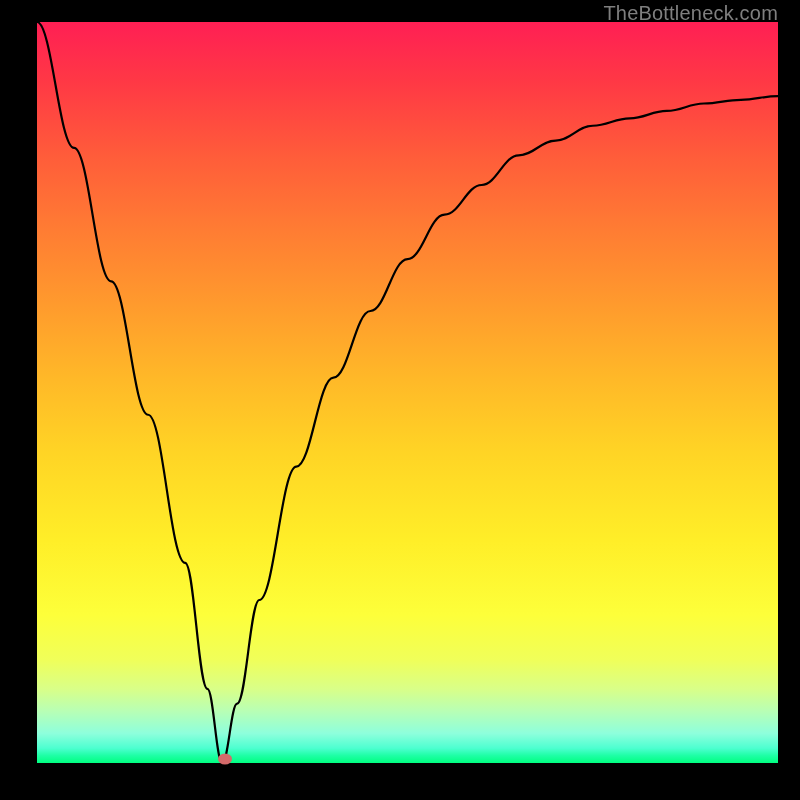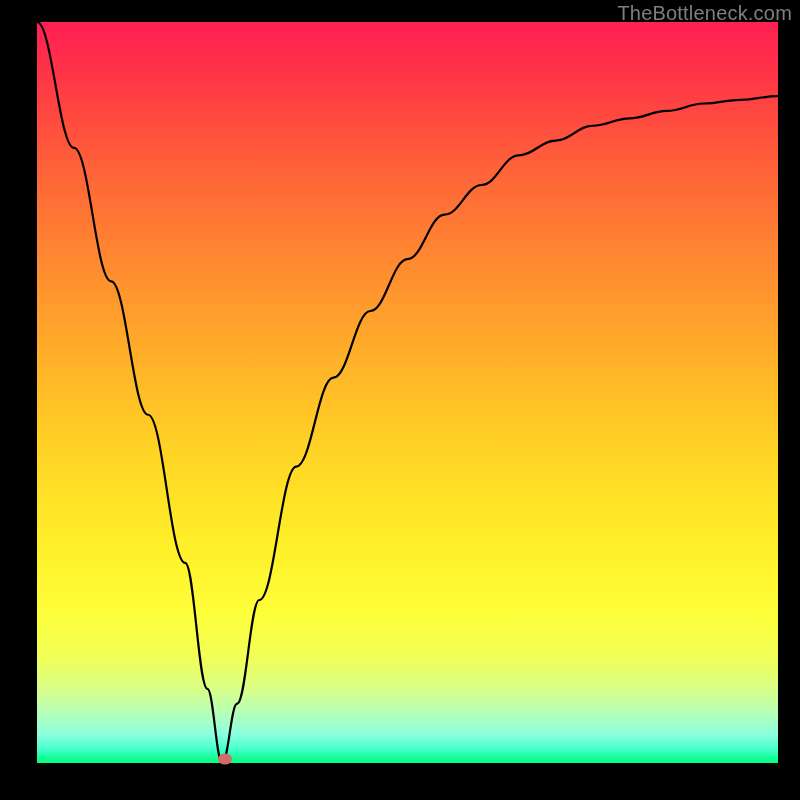--- a/index.html
+++ b/index.html
@@ -45,21 +45,21 @@
     position: absolute;
     left: 37px;
     top: 22px;
     width: 741px;
     height: 741px;
     pointer-events: none;
   }
   .watermark {
     position: absolute;
     top: 2px;
-    right: 8px;
+    right: 22px;
     color: #7f7f7f;
     font-size: 20px;
     font-weight: 500;
     letter-spacing: 0.2px;
   }
   .dot {
     position: absolute;
     width: 14px;
     height: 11px;
     background: #d46a6a;

